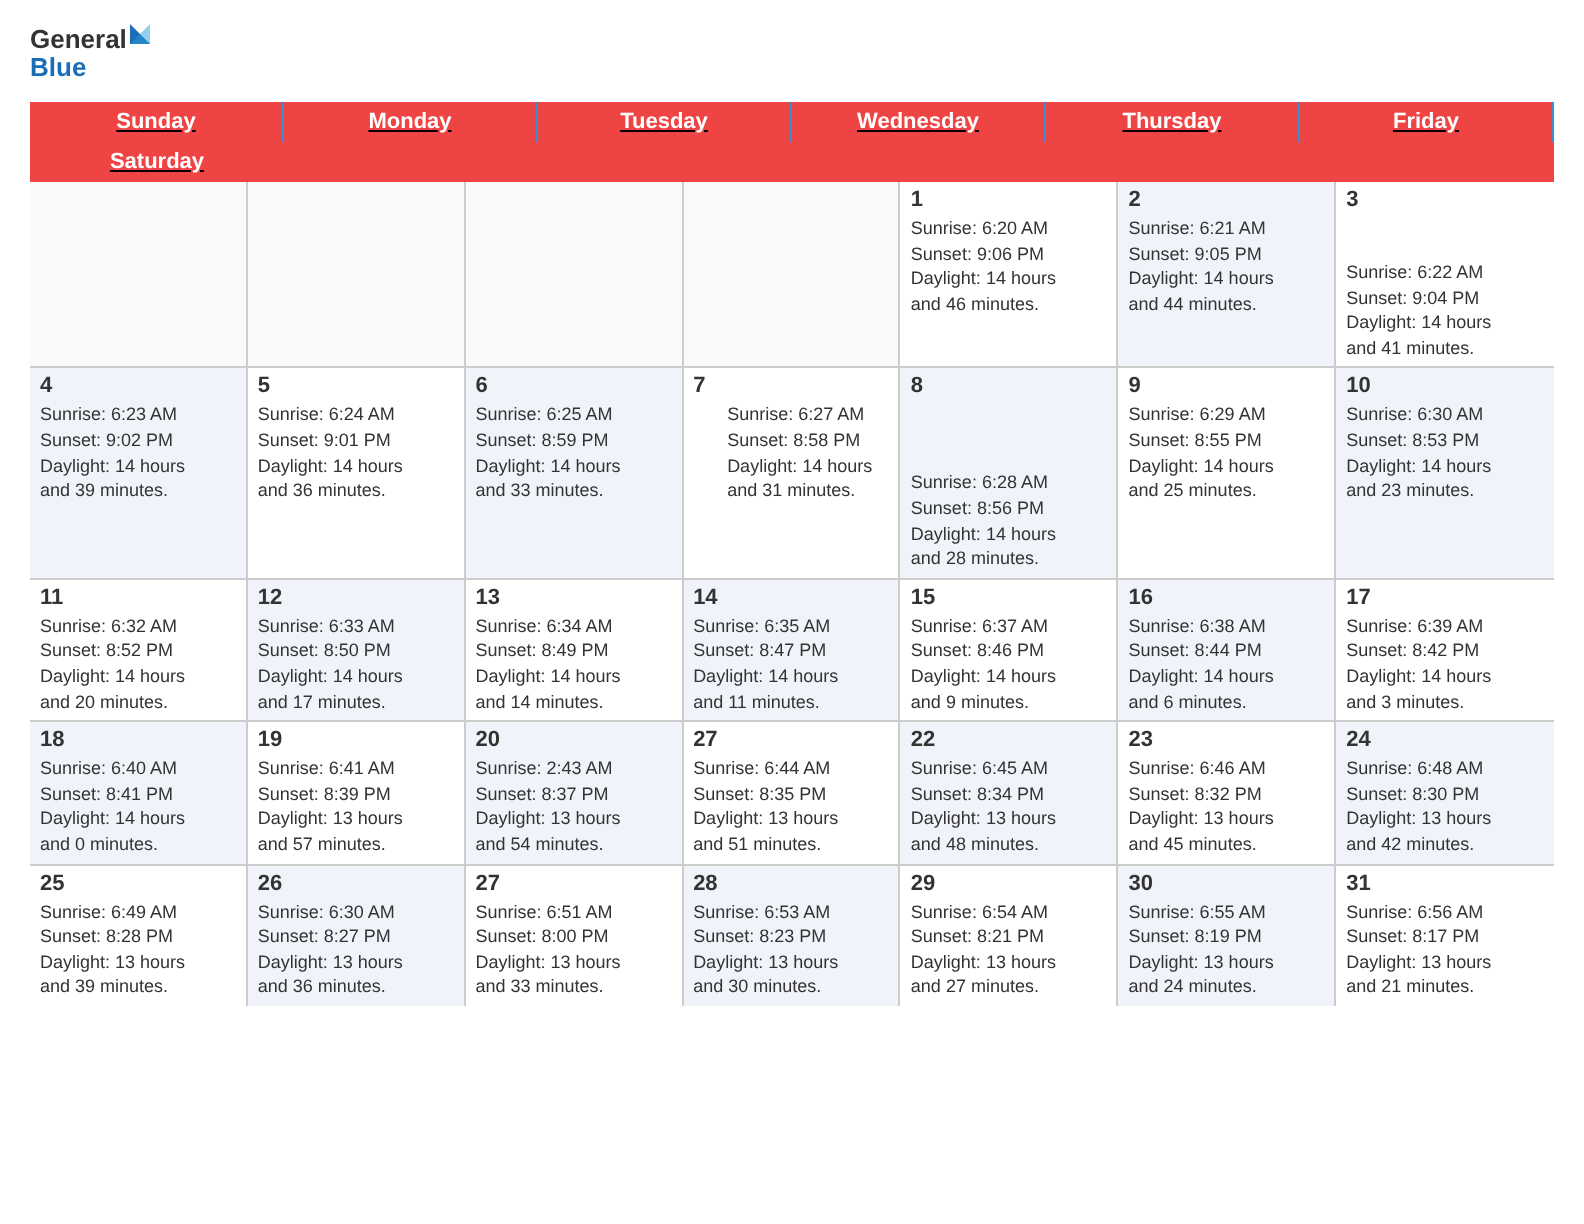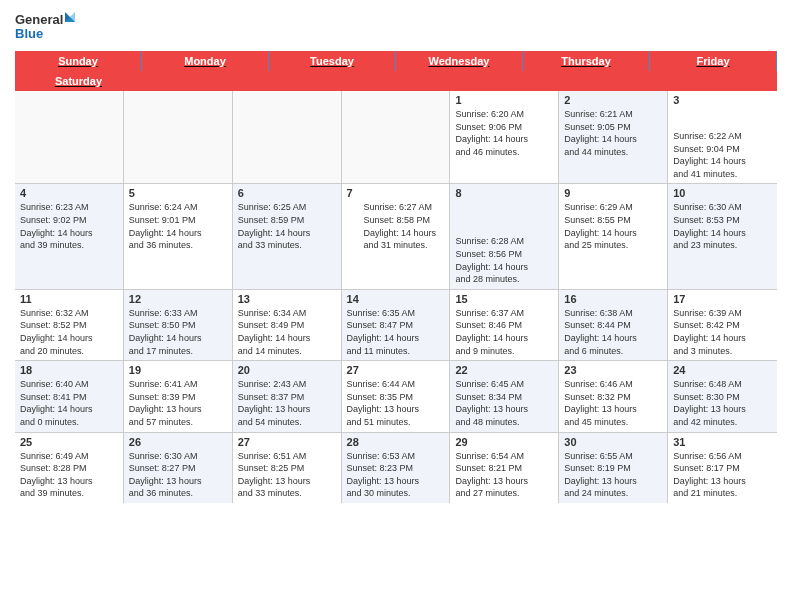--- a/index.html
+++ b/index.html
@@ -319,21 +319,21 @@
           <div class="cal-cell alt">
             <div class="day-num">26</div>
             <div class="day-info" style="white-space: pre-line;">Sunrise: 6:30 AM
 Sunset: 8:27 PM
 Daylight: 13 hours
 and 36 minutes.</div>
           </div>
           <div class="cal-cell">
             <div class="day-num">27</div>
             <div class="day-info" style="white-space: pre-line;">Sunrise: 6:51 AM
-Sunset: 8:25 PM
+Sunset: 8:00 PM
 Daylight: 13 hours
 and 33 minutes.</div>
           </div>
           <div class="cal-cell alt">
             <div class="day-num">28</div>
             <div class="day-info" style="white-space: pre-line;">Sunrise: 6:53 AM
 Sunset: 8:23 PM
 Daylight: 13 hours
 and 30 minutes.</div>
           </div>

